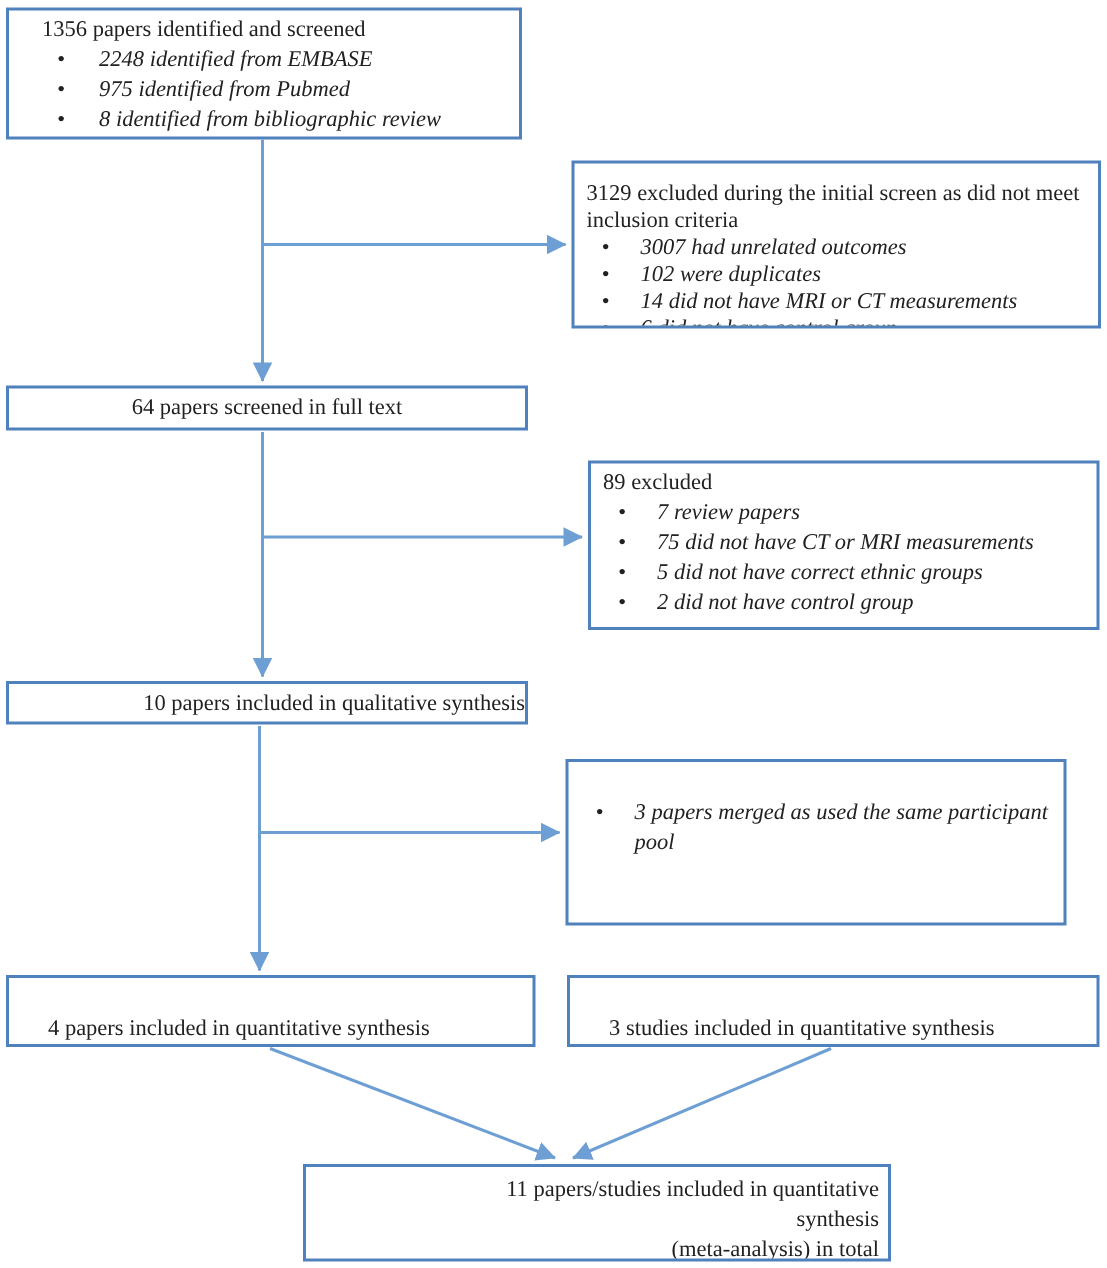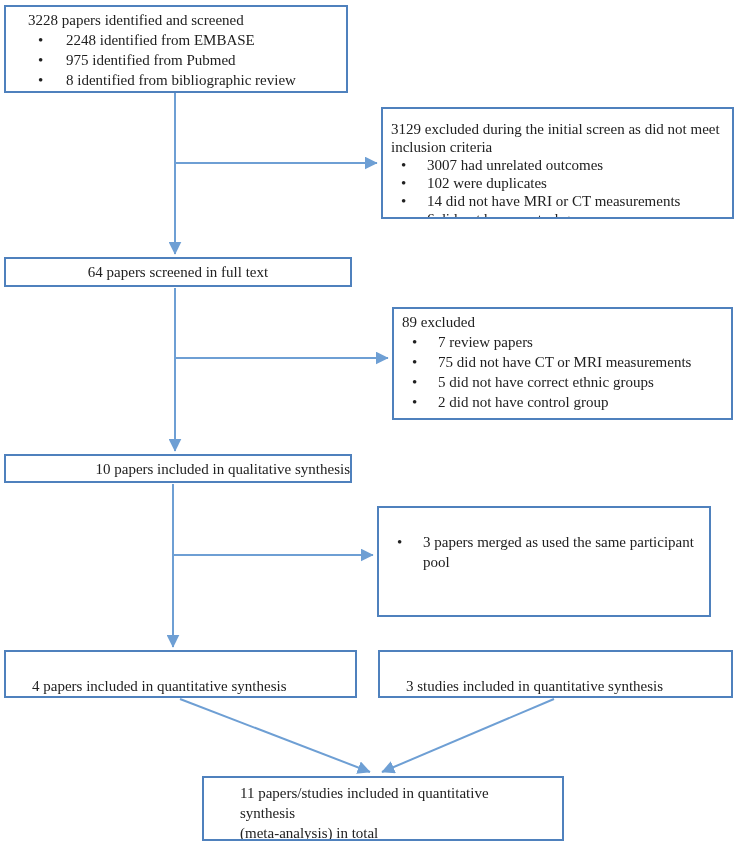--- a/index.html
+++ b/index.html
@@ -31,21 +31,21 @@
     border: 2px solid var(--line);
     background: var(--background);
     font-size: 15px;
     line-height: 20px;
     overflow: hidden;
   }
   .box-body { padding: 3px 6px 2px 8px; }
   .indent { margin-left: 14px; }
   .pre { white-space: pre-line; }
   .compact { line-height: 18px; padding-top: 10px; }
-  ul.bullets { list-style: none; }
+  ul.bullets { list-style: none; font-style: italic; }
   ul.bullets li { position: relative; padding-left: 36px; }
   ul.bullets li::before {
     content: "\2022";
     position: absolute;
     left: 10px;
   }
   .bullets-wide li { padding-left: 52px !important; }
   .bullets-wide li::before { left: 24px !important; }
   .center { text-align: center; padding-top: 3px; }
   .merged-body { padding-top: 24px; }
@@ -54,21 +54,21 @@
 
   
   #box-identified      { left: 4px;   top: 5px;   width: 344px; height: 88px;  }
   #box-excluded-initial{ left: 381px; top: 107px; width: 353px; height: 112px; }
   #box-full-text       { left: 4px;   top: 257px; width: 348px; height: 30px;  }
   #box-excluded-full   { left: 392px; top: 307px; width: 341px; height: 113px; }
   #box-qualitative     { left: 4px;   top: 454px; width: 348px; height: 29px; text-align: right;  }
   #box-merged          { left: 377px; top: 506px; width: 334px; height: 111px; }
   #box-quant-systematic{ left: 4px;   top: 650px; width: 353px; height: 48px;  }
   #box-quant-unpub     { left: 378px; top: 650px; width: 355px; height: 48px;  }
-  #box-total           { left: 202px; top: 776px; width: 362px; height: 65px;  }
+  #box-total           { left: 202px; top: 776px; width: 392px; height: 65px; text-align: right;  }
 </style>
 </head>
 <body>
 
 <div class="stage">
 
   <svg class="connectors" width="738" height="845" viewBox="0 0 738 845" xmlns="http://www.w3.org/2000/svg">
     <defs>
       <marker id="ah" viewBox="0 0 10 10" refX="9.5" refY="5" markerWidth="6.5" markerHeight="6.5" orient="auto-start-reverse">
         <path d="M0,0 L10,5 L0,10 Z" class="ahead"></path>
@@ -79,21 +79,21 @@
     <line x1="175" y1="288" x2="175" y2="451" marker-end="url(#ah)"></line>
     <line x1="175" y1="358" x2="388" y2="358" marker-end="url(#ah)"></line>
     <line x1="173" y1="484" x2="173" y2="647" marker-end="url(#ah)"></line>
     <line x1="173" y1="555" x2="373" y2="555" marker-end="url(#ah)"></line>
     <line x1="180" y1="699" x2="370" y2="772" marker-end="url(#ah)"></line>
     <line x1="554" y1="699" x2="382" y2="772" marker-end="url(#ah)"></line>
   </svg>
 
   <div class="box" id="box-identified">
     <div class="box-body">
-      <div class="indent">3228 papers identified and screened</div>
+      <div class="indent">1356 papers identified and screened</div>
       <ul class="bullets bullets-wide">
         <li>2248 identified from EMBASE</li>
         <li>975 identified from Pubmed</li>
         <li>8 identified from bibliographic review</li>
       </ul>
     </div>
   </div>
 
   <div class="box compact" id="box-excluded-initial">
     <div class="box-body" style="padding-top:1px;">

